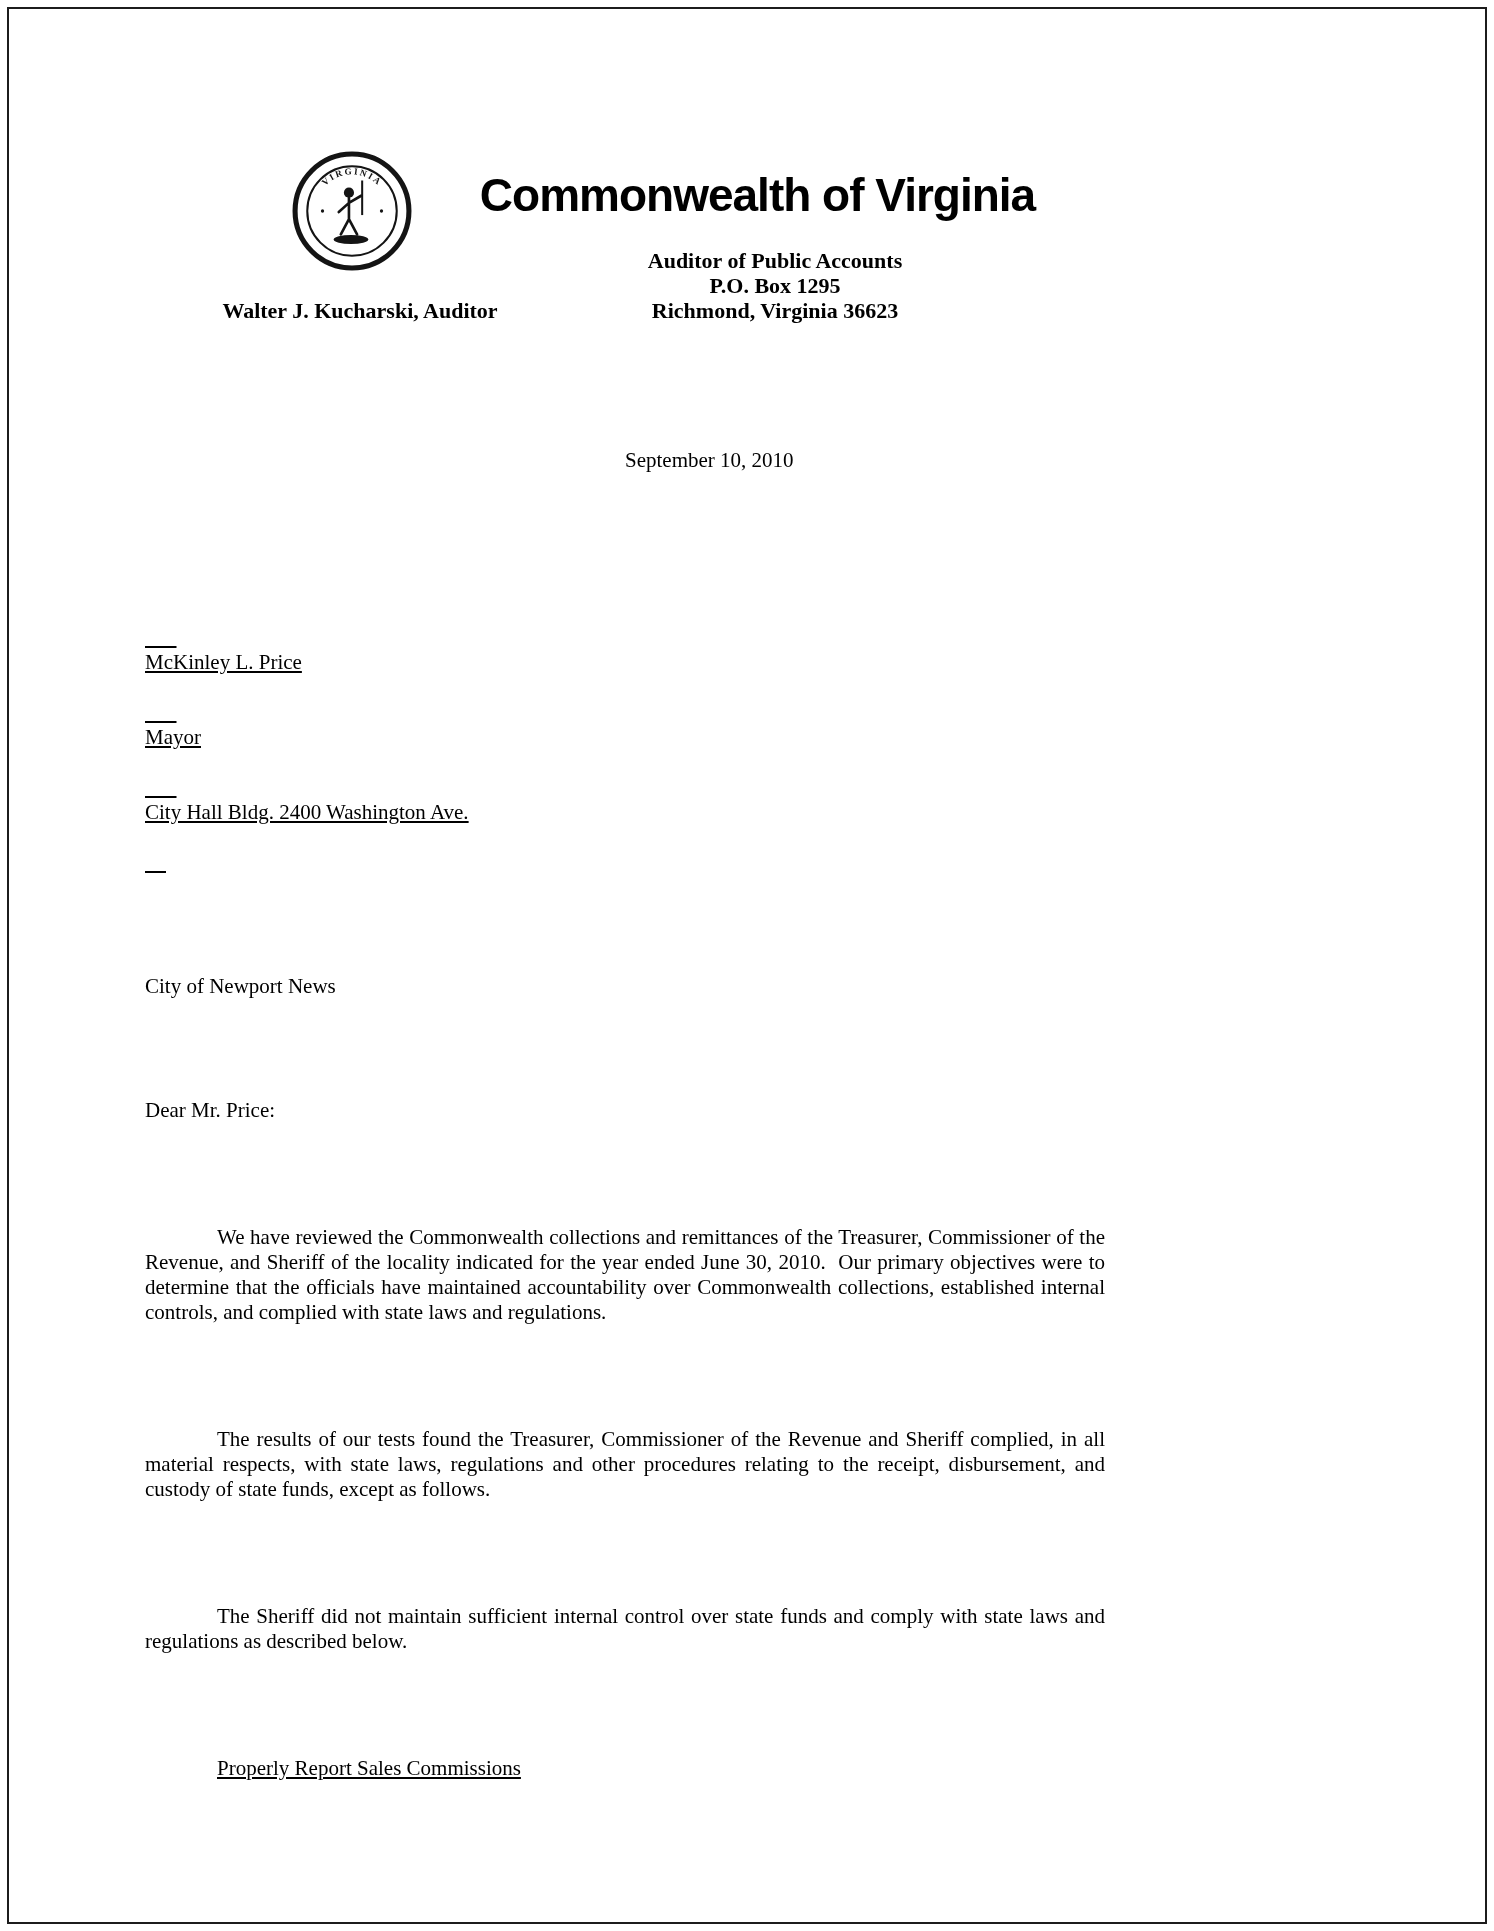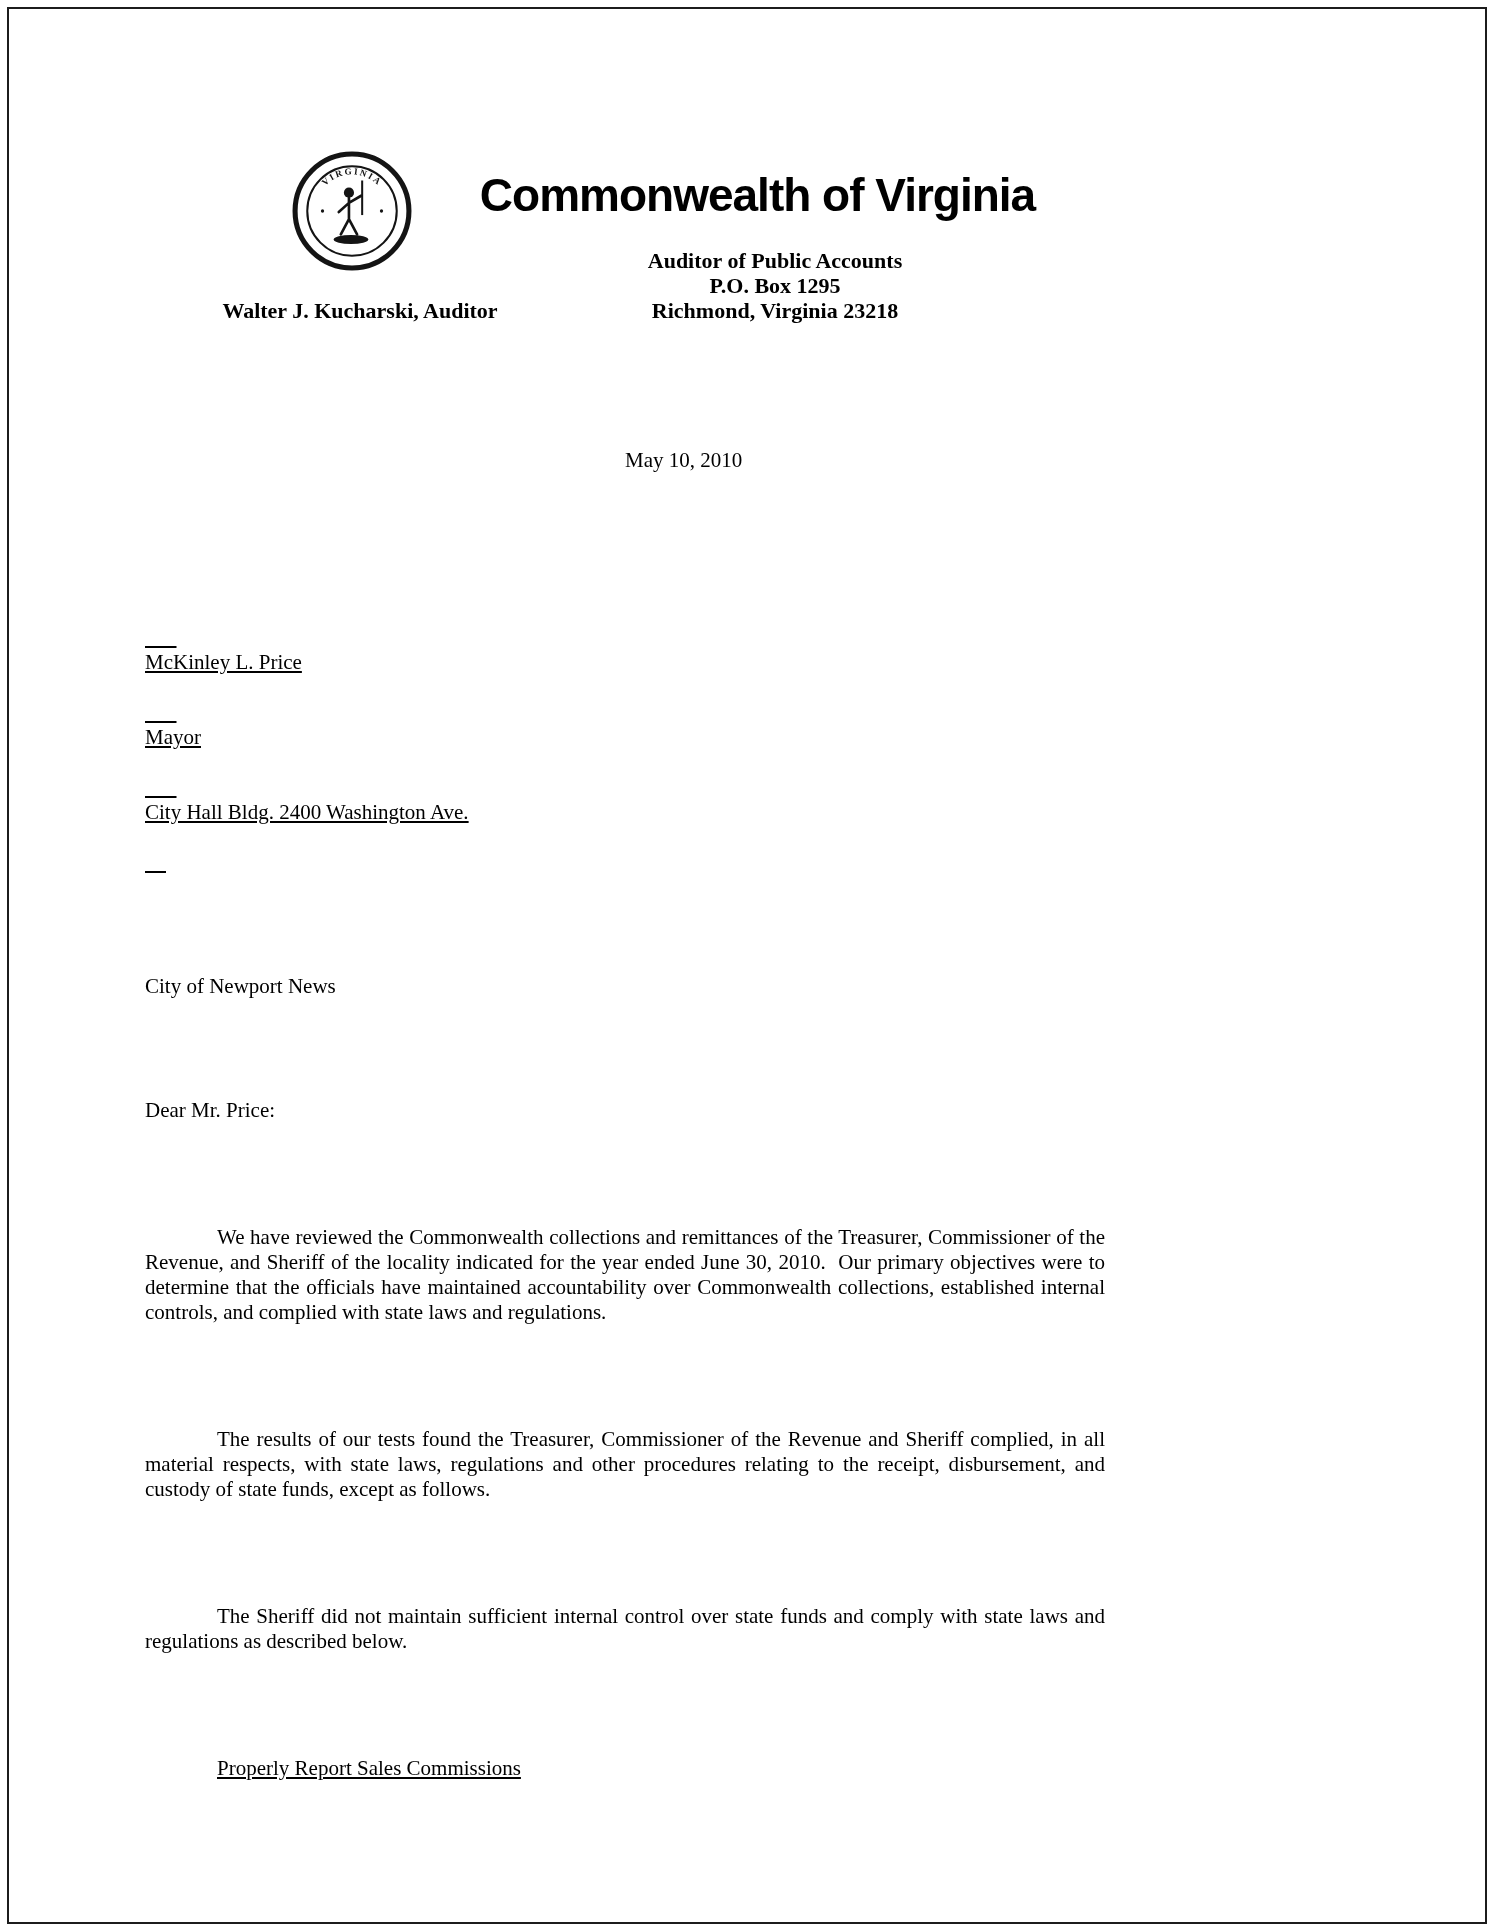--- a/index.html
+++ b/index.html
@@ -105,28 +105,28 @@
         <circle cx="31" cy="60" r="1.6" fill="#141414"></circle>
         <circle cx="89" cy="60" r="1.6" fill="#141414"></circle>
       </svg>
     </div>
 
     <div class="lh-title">Commonwealth of Virginia</div>
 
     <div class="lh-office">
       <div>Auditor of Public Accounts</div>
       <div>P.O. Box 1295</div>
-      <div>Richmond, Virginia 23218</div>
+      <div>Richmond, Virginia 36623</div>
     </div>
 
     <div class="lh-auditor">Walter J. Kucharski, Auditor</div>
   </header>
 
   <div class="content">
-    <div class="date">May 10, 2010</div>
+    <div class="date">September 10, 2010</div>
 
     <div class="recipient">
       <div>McKinley L. Price</div>
       <div>Mayor</div>
       <div>City Hall Bldg. 2400 Washington Ave.</div>
     </div>
 
     <div class="locality">City of Newport News</div>
 
     <div class="salutation">Dear Mr. Price:</div>

